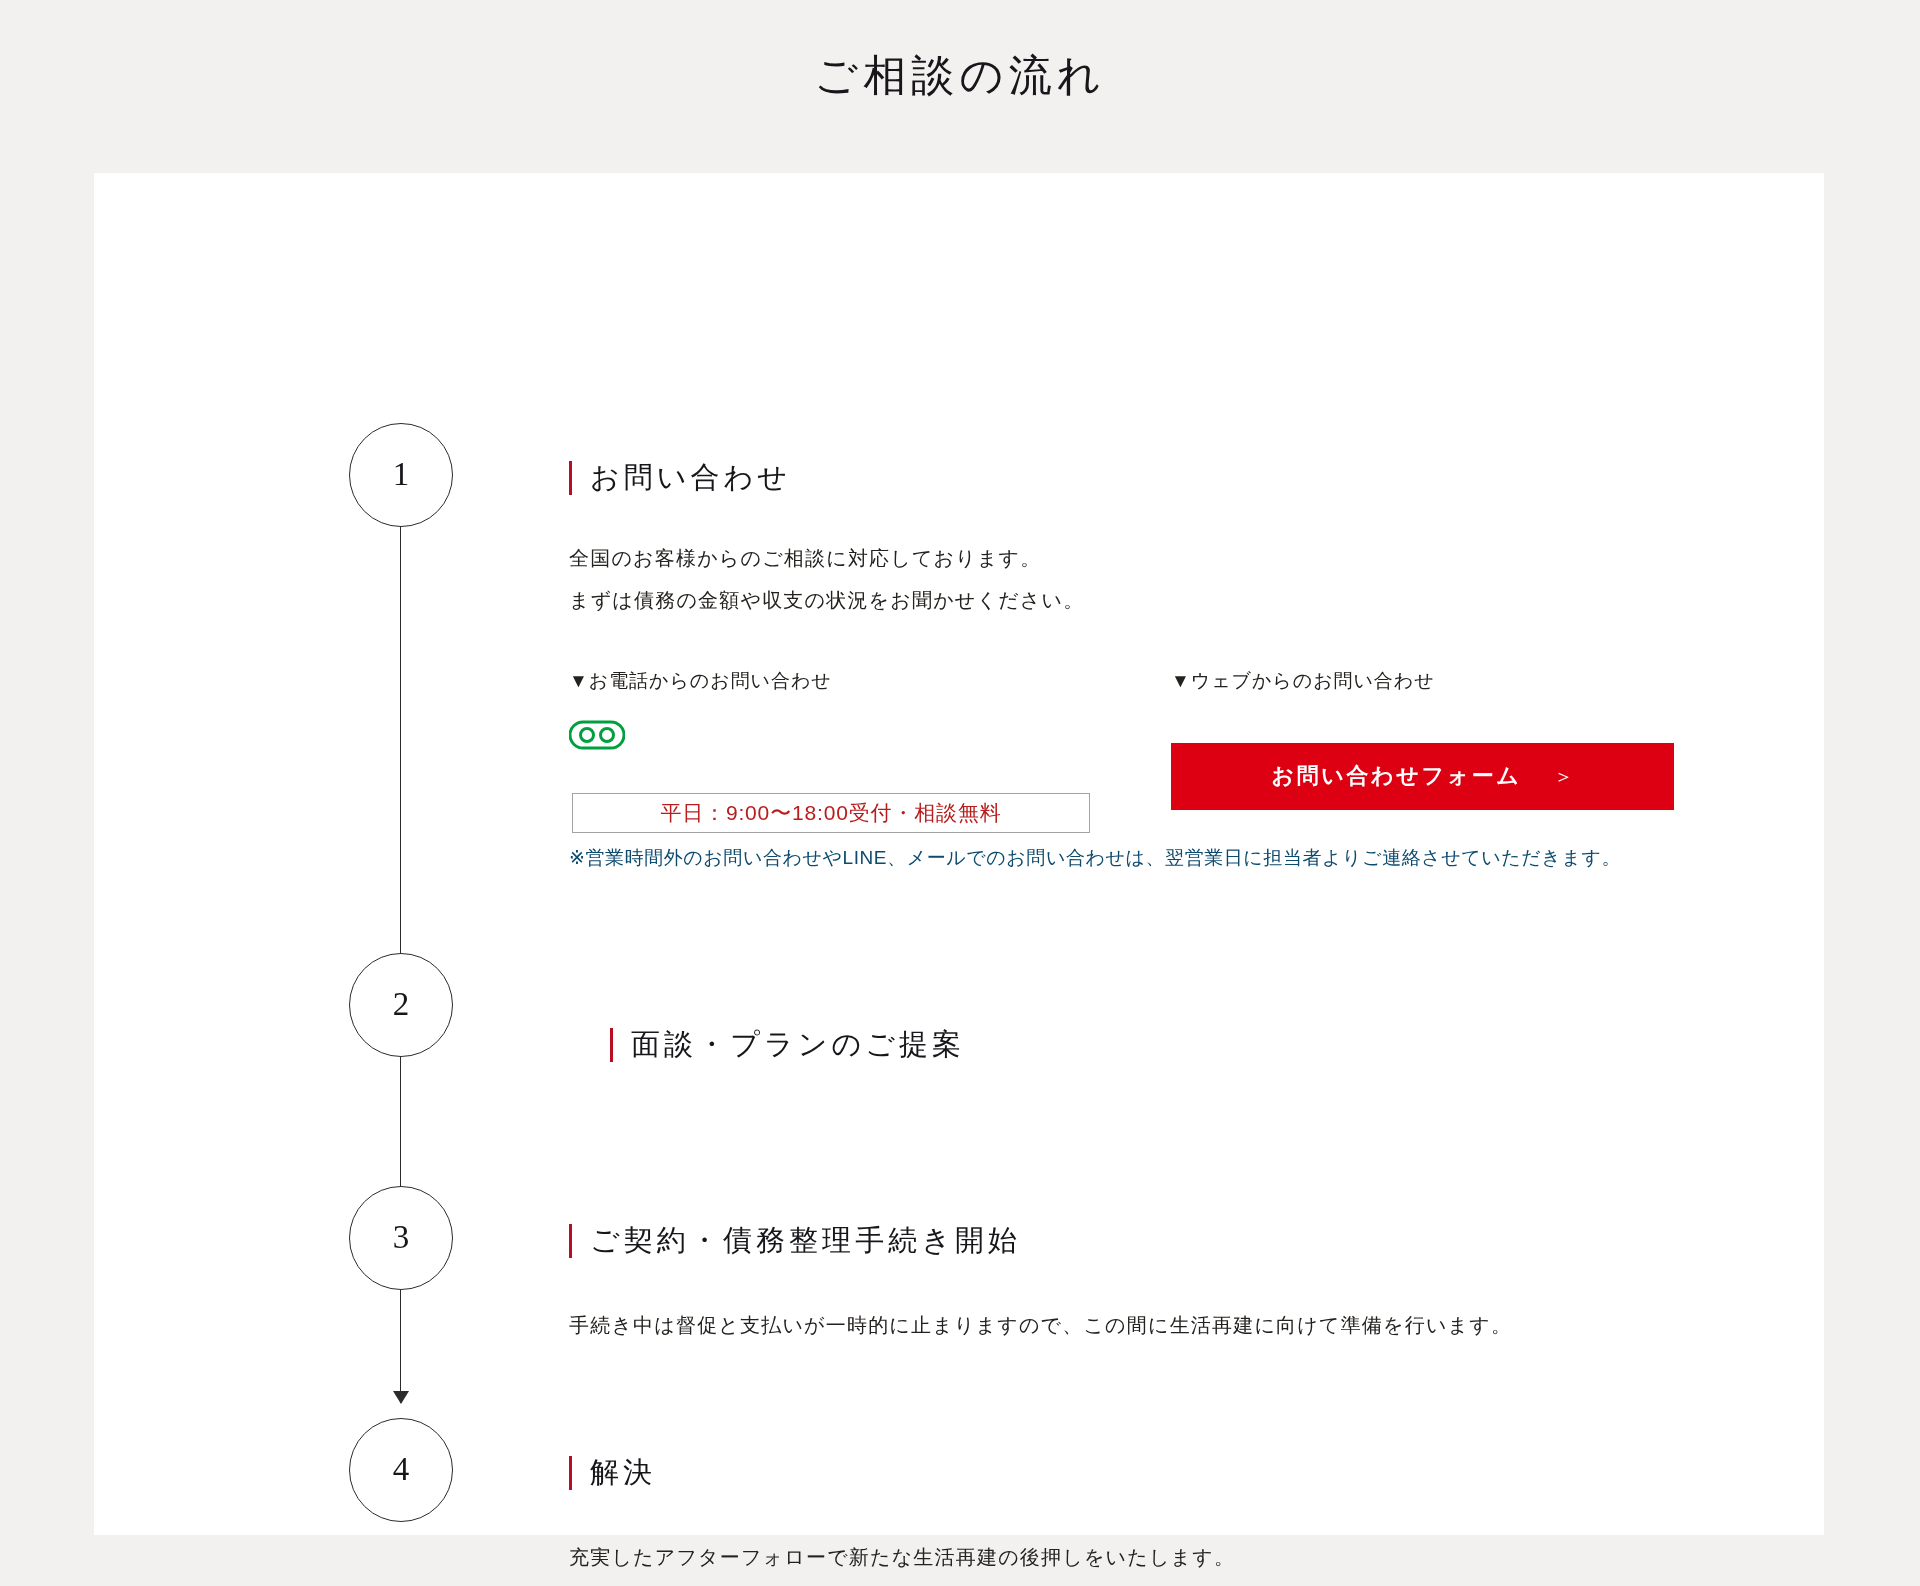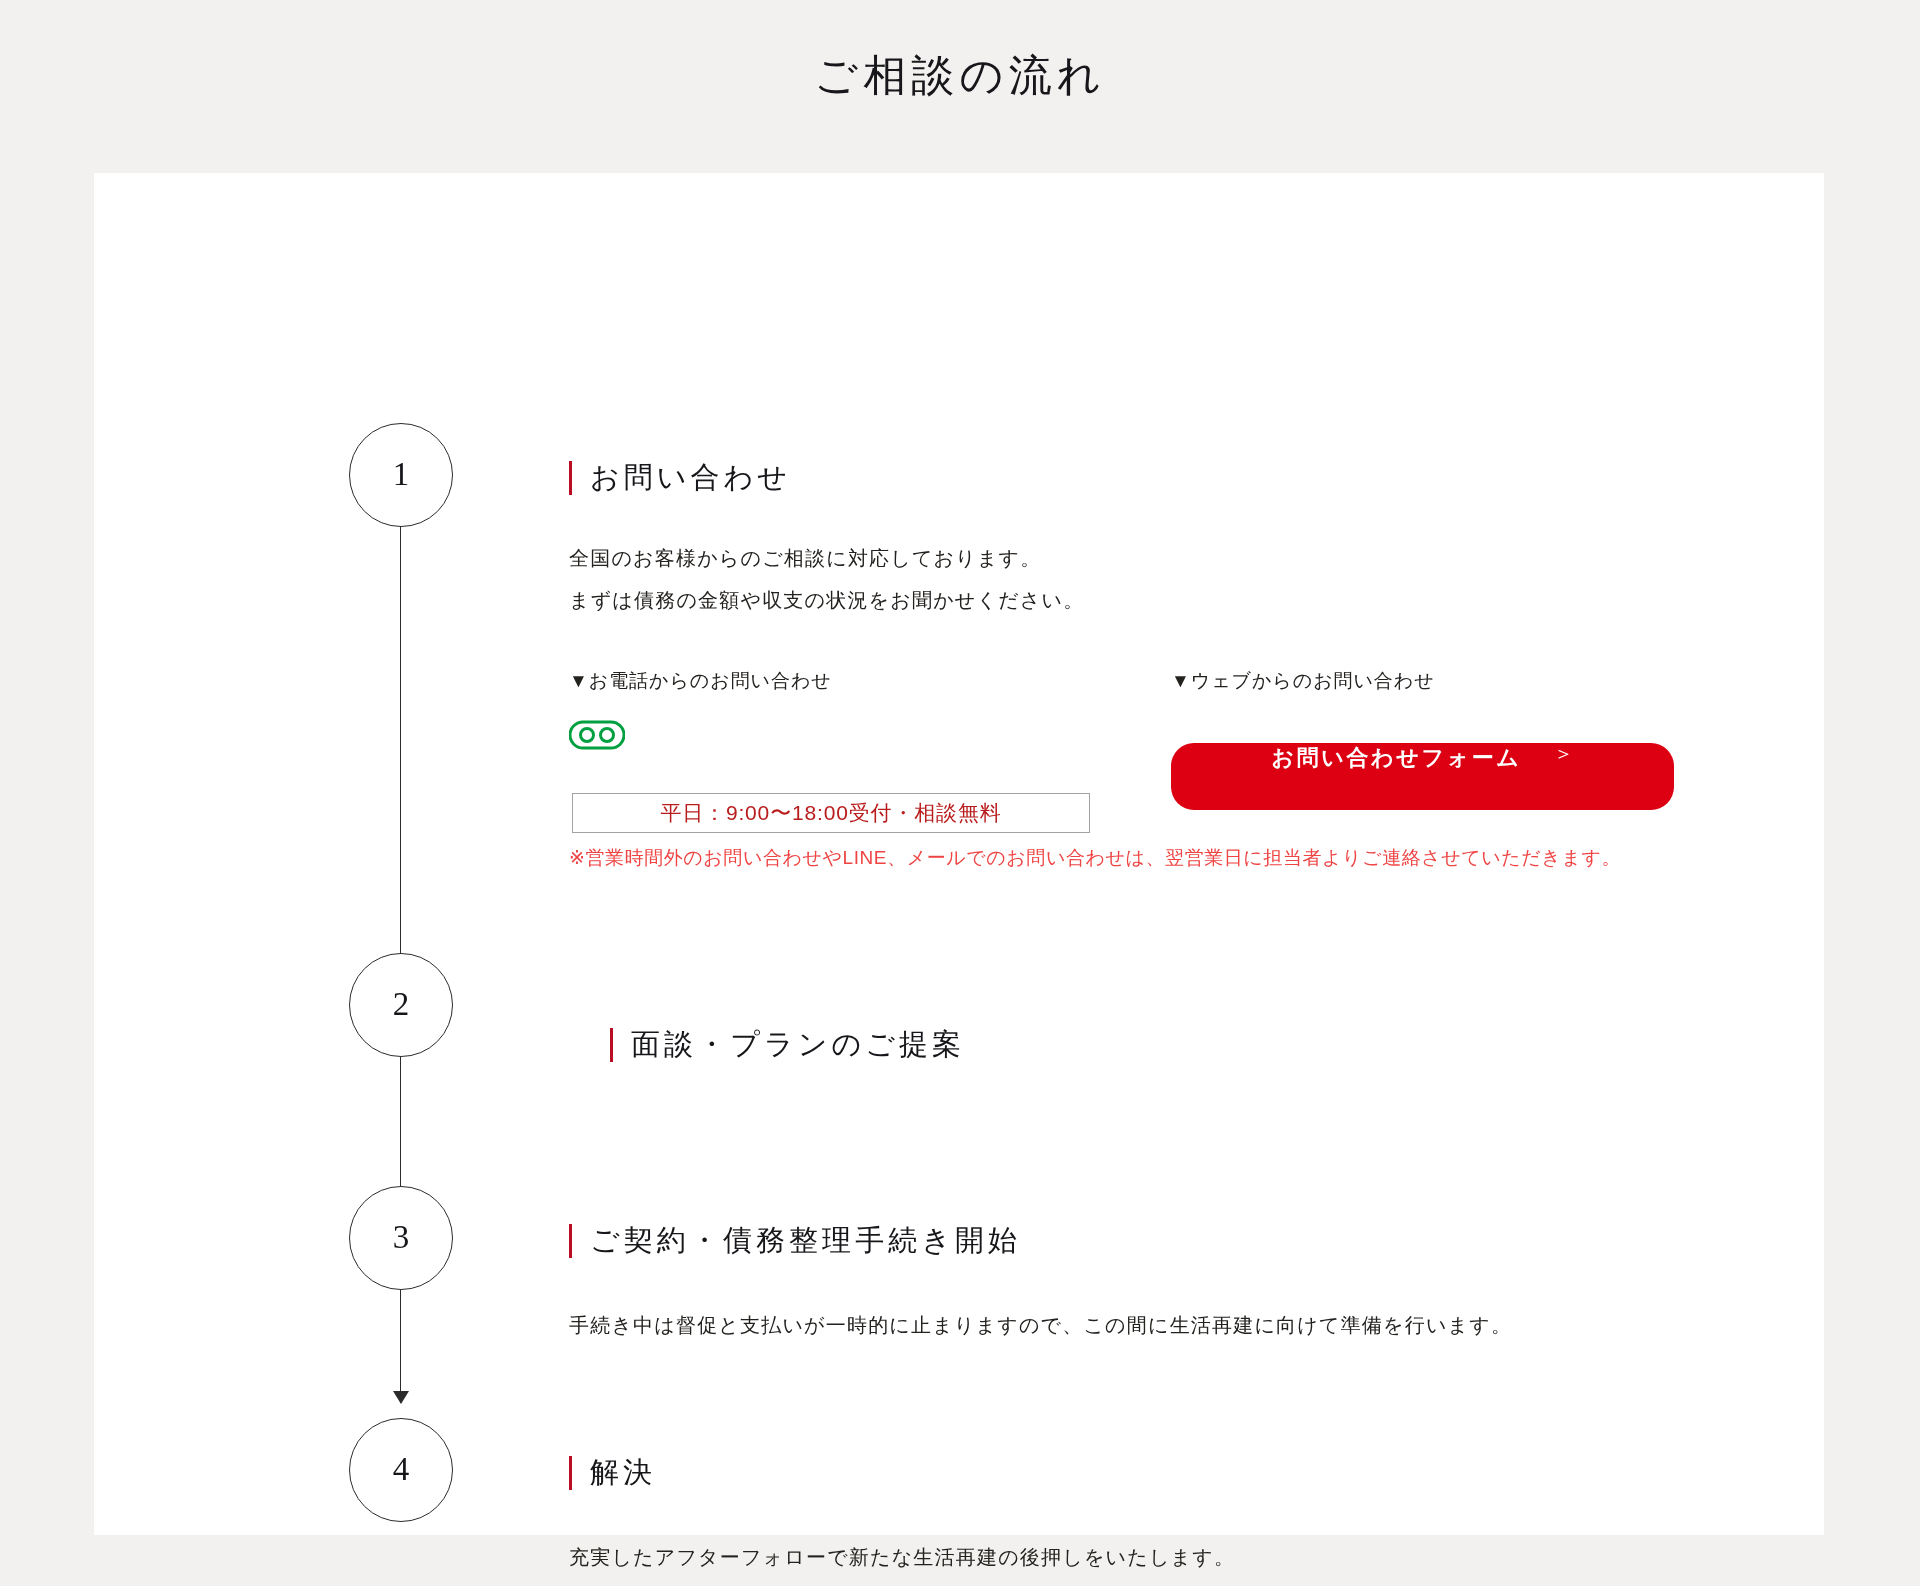--- a/index.html
+++ b/index.html
@@ -148,34 +148,34 @@
     color: #b91c1c;
     font-size: 21px;
     letter-spacing: 0.04em;
   }
   .note {
     position: absolute;
     left: 475px;
     top: 672px;
     font-size: 19px;
     letter-spacing: 0.03em;
-    color: #ef4444;
+    color: #0c4a6e;
   }
   .cta {
     position: absolute;
     left: 1077px;
     top: 570px;
     width: 503px;
     height: 67px;
     background: #dc0012;
     display: flex;
+    align-items: center;
     justify-content: center;
     gap: 32px;
     cursor: pointer;
-    border-radius: 23px;
   }
   .cta-label {
     color: #ffffff;
     font-size: 22px;
     font-weight: bold;
     letter-spacing: 0.12em;
   }
   .cta-chev {
     color: #ffffff;
     font-size: 20px;

